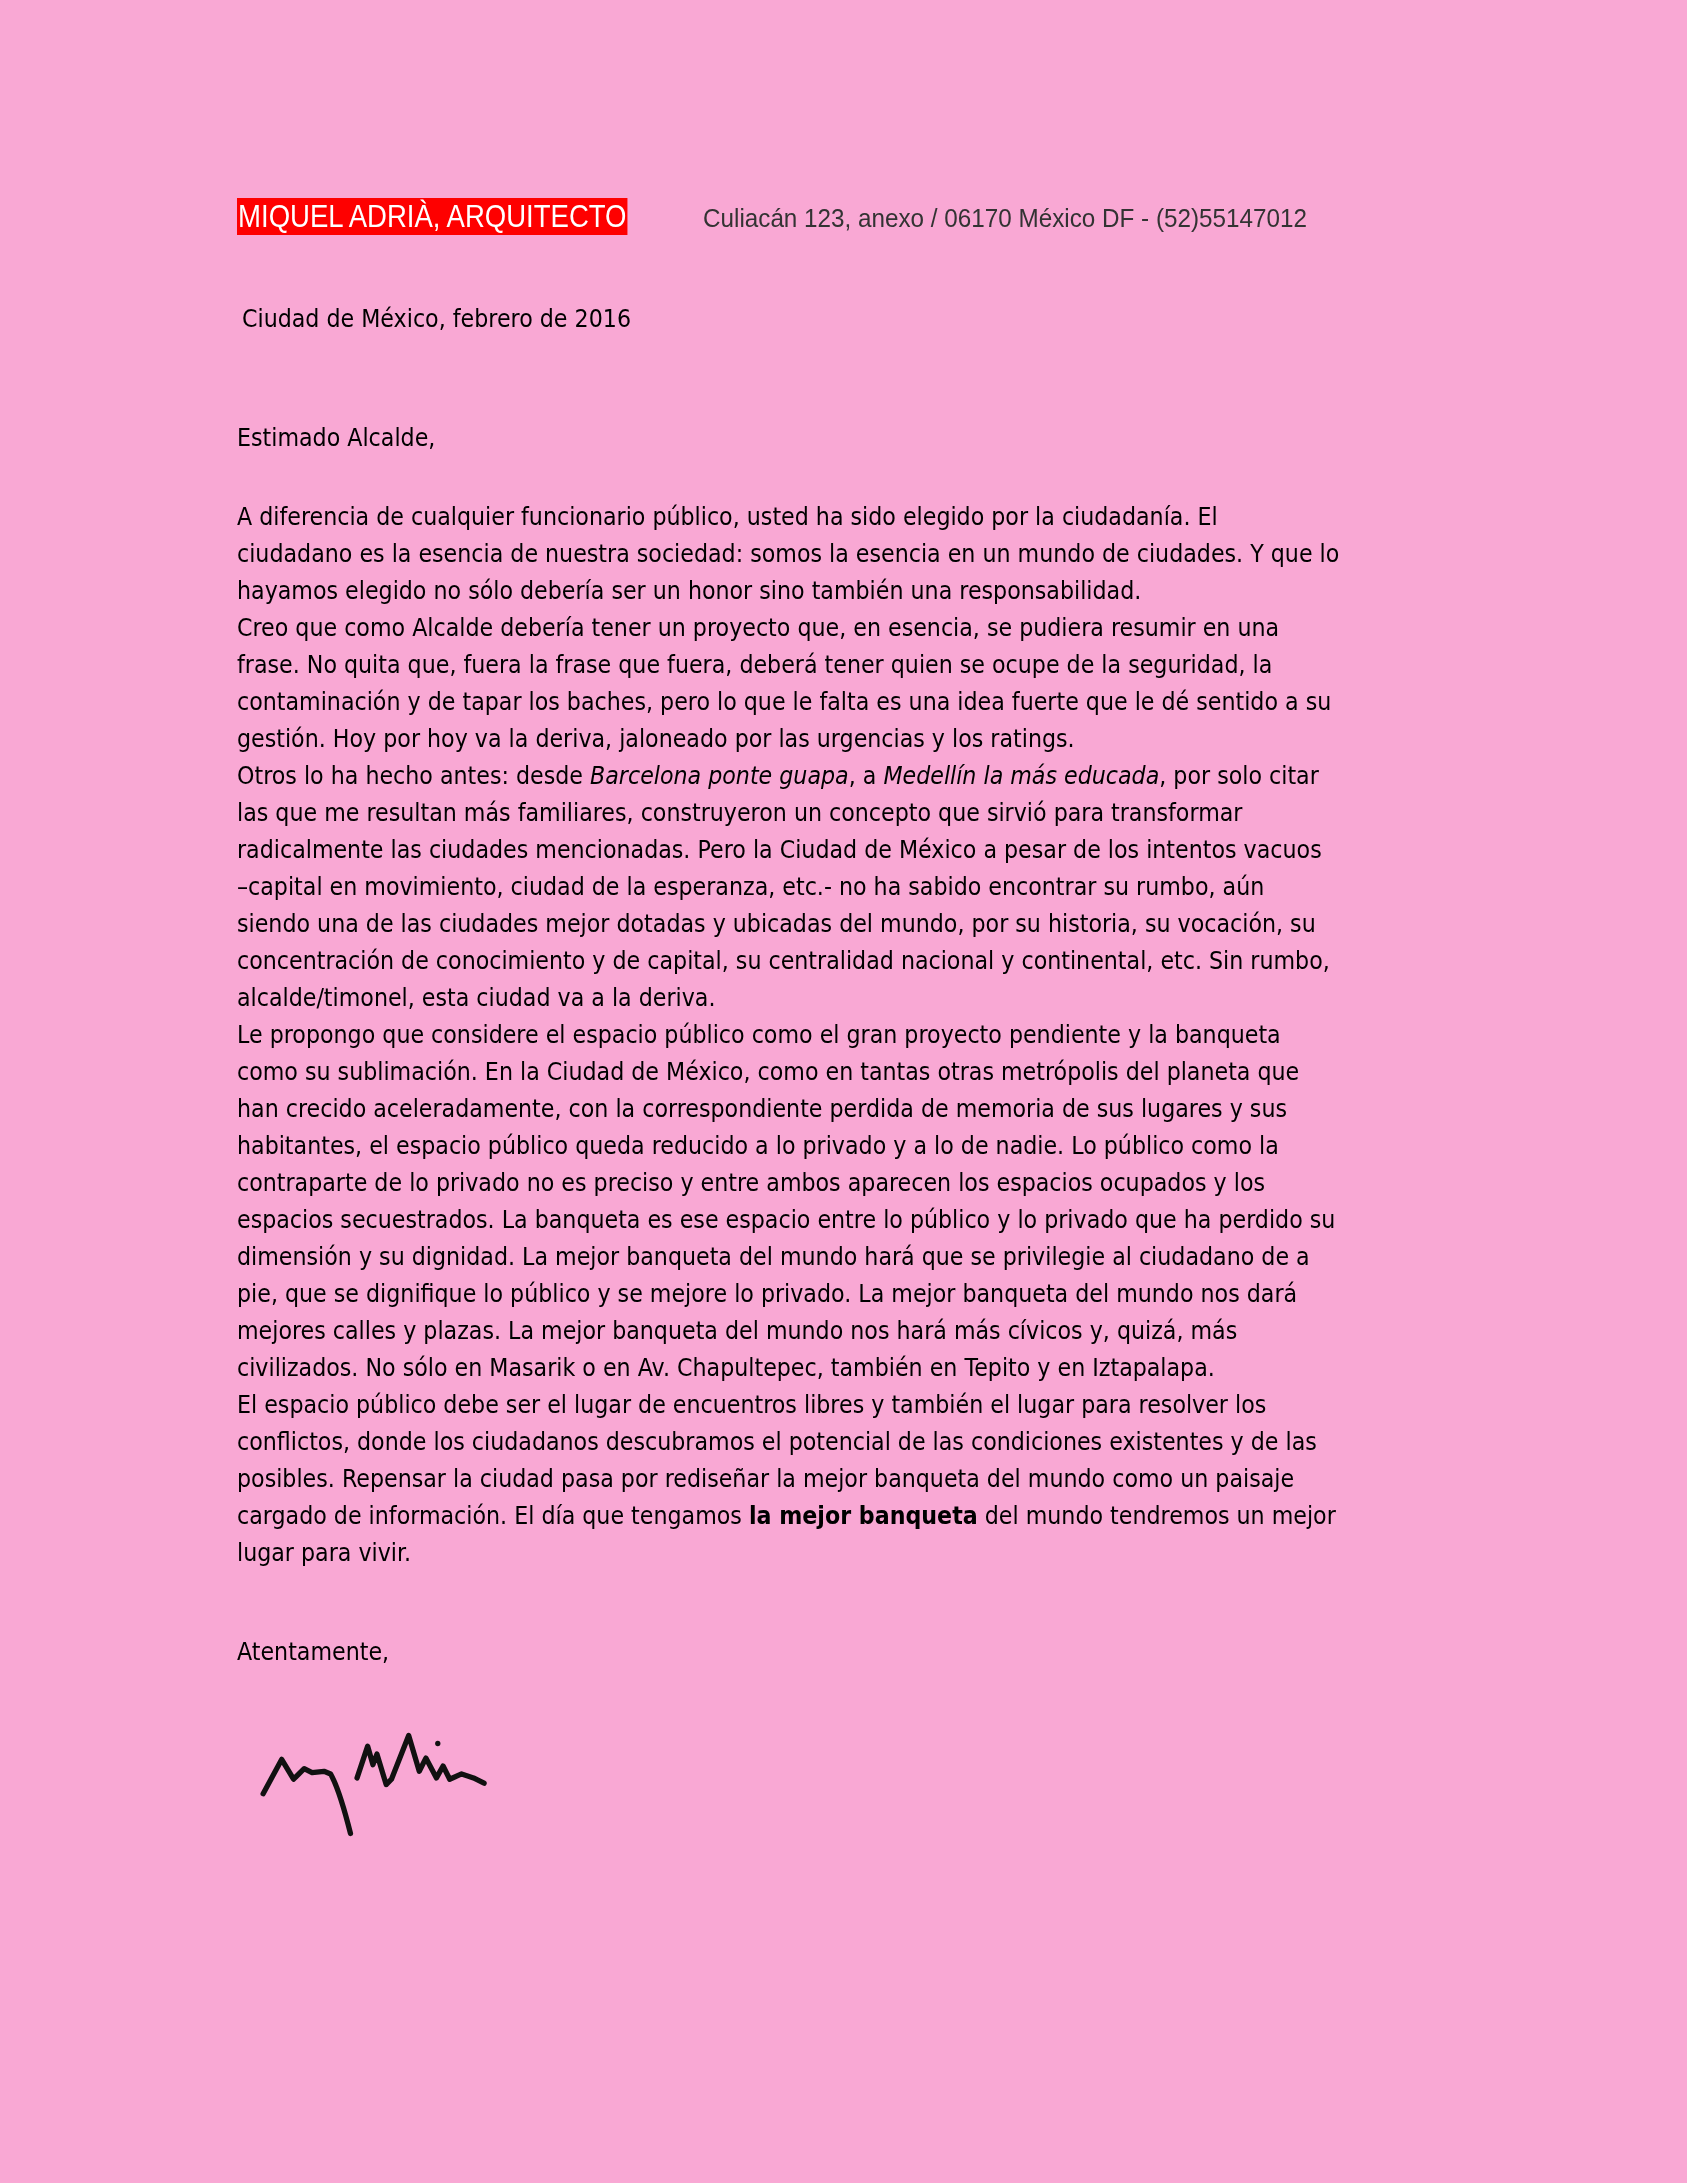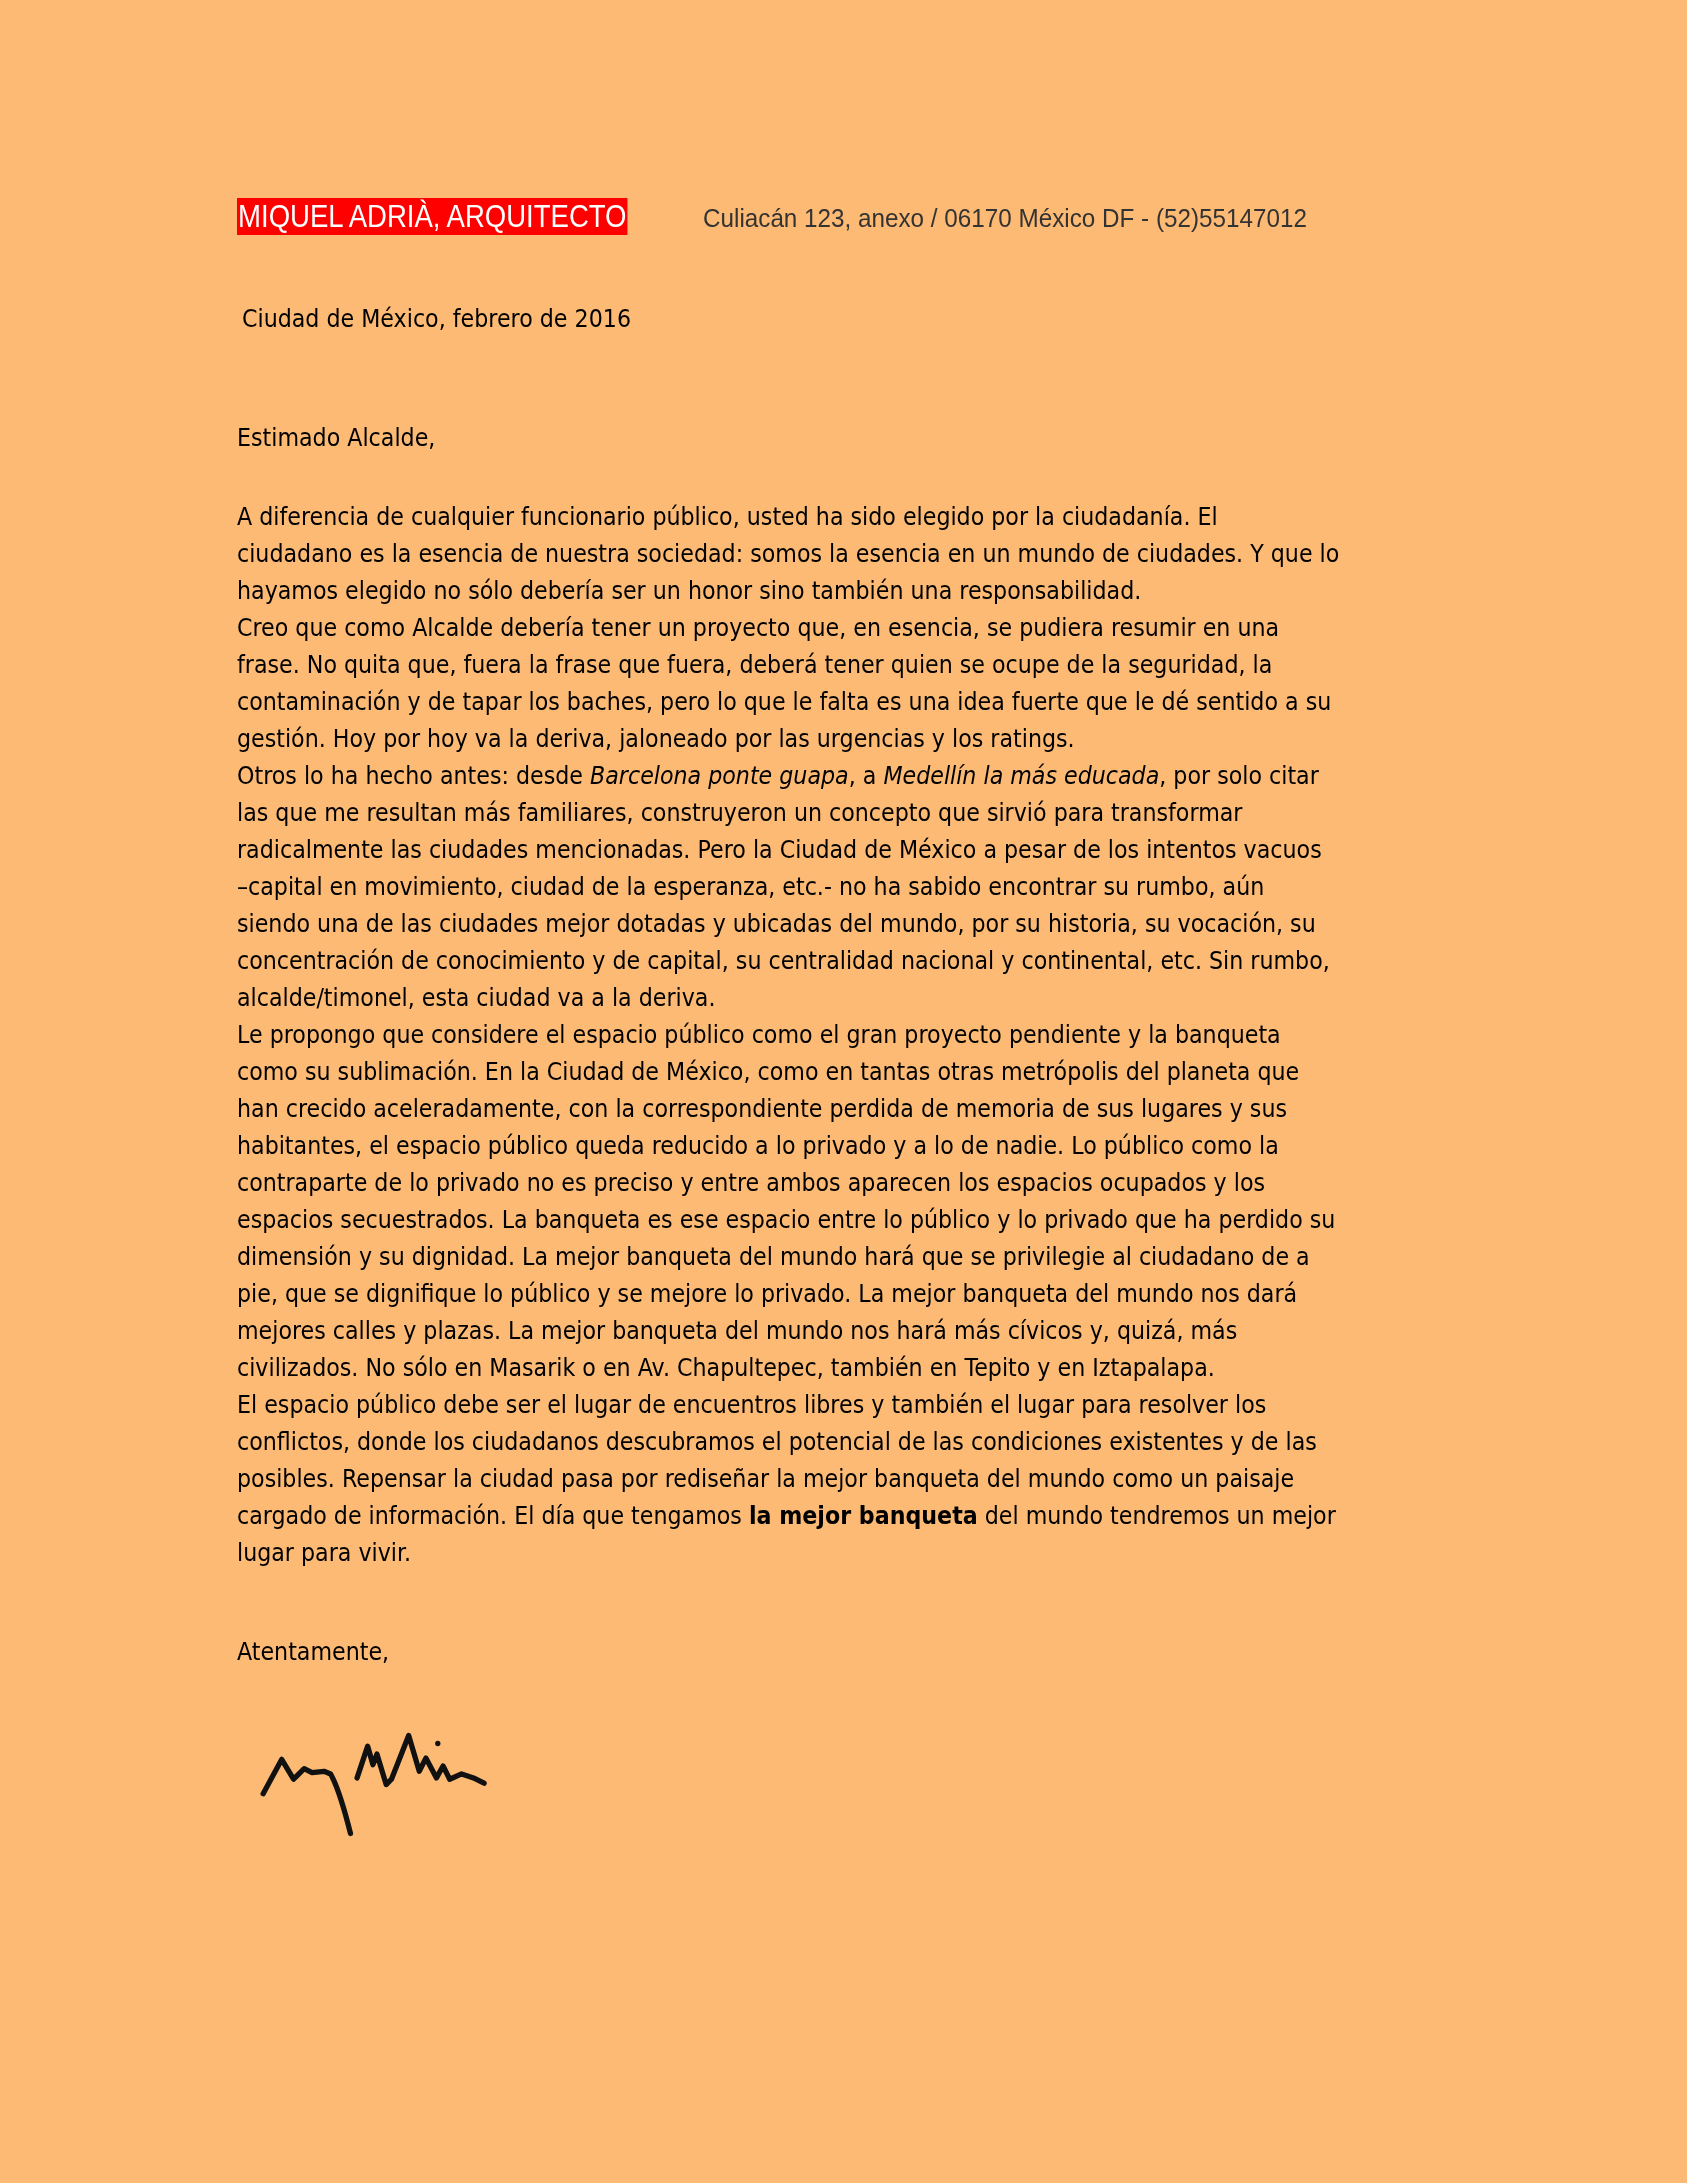--- a/index.html
+++ b/index.html
@@ -1,17 +1,17 @@
 <!DOCTYPE html>
 <html style="font-size:10.6px"><head>
 <meta charset="utf-8">
 <style>
   html, body { margin:0; padding:0; background:#ffffff; }
   body { width:1687px; height:2183px; position:relative; overflow:hidden; }
-  .page { position:absolute; left:0; top:0; width:1687px; height:2183px; background:#fdba74; }
+  .page { position:absolute; left:0; top:0; width:1687px; height:2183px; background:#f9a8d4; }
   .letterhead-name {
     position:absolute; left:237px; top:198px; height:37px;
     background:#fe0000; color:#ffffff;
     font-family:"Liberation Sans", sans-serif; font-size:32px; line-height:37px;
     padding:0 1.3px; transform:scaleX(0.86); transform-origin:left center; white-space:nowrap;
   }
   .letterhead-address {
     position:absolute; left:703px; top:202px;
     color:#333333; font-family:"Liberation Sans", sans-serif; font-size:25px; line-height:32px;
     white-space:nowrap; transform:scaleX(0.97); transform-origin:left center;

